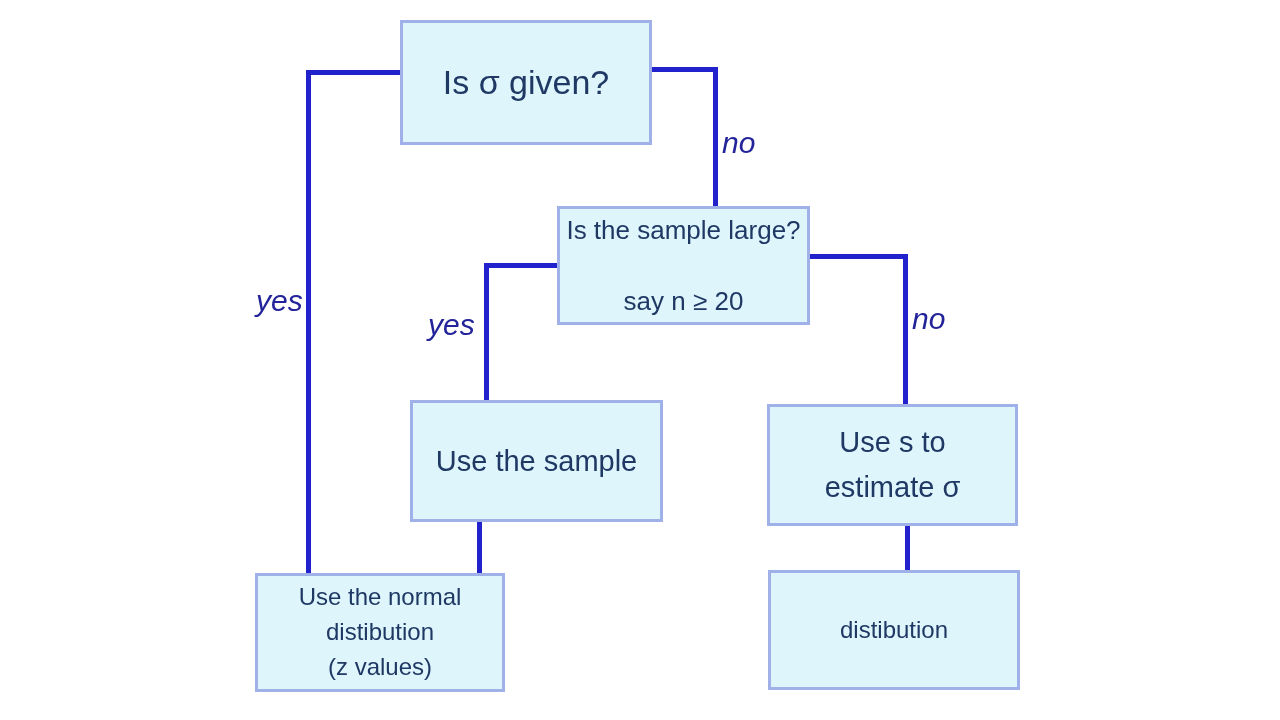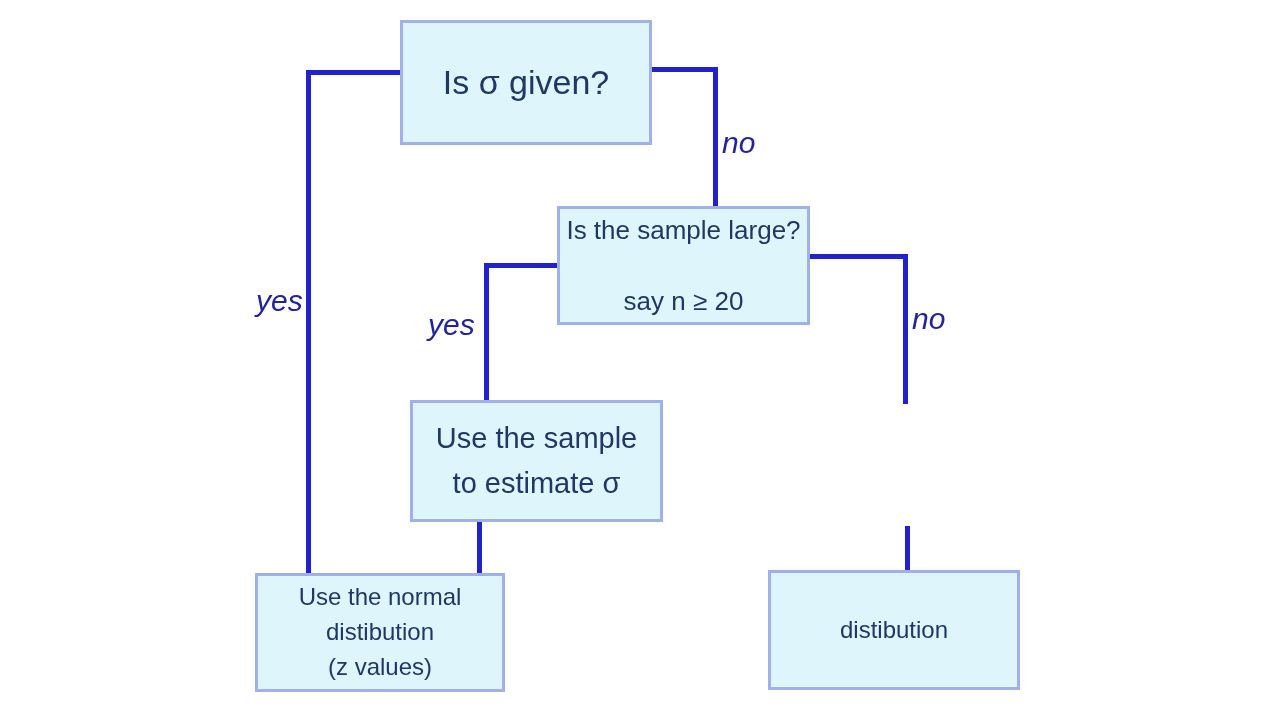--- a/index.html
+++ b/index.html
@@ -83,23 +83,26 @@
     <div class="tline">Is σ given?</div>
   </div>
 
   <div class="box" id="box-large">
     <div class="tline">Is the sample large?</div>
     <div class="tline">say n ≥  20</div>
   </div>
 
   <div class="box" id="box-sample">
     <div class="tline">Use the sample</div>
-    <div class="tline">to estimate σ</div>
   </div>
 
+  <div class="box" id="box-s">
+    <div class="tline">Use s to</div>
+    <div class="tline">estimate σ</div>
+  </div>
 
   <div class="box" id="box-normal">
     <div class="tline">Use the normal</div>
     <div class="tline">distibution</div>
     <div class="tline">(z values)</div>
   </div>
 
   <div class="box" id="box-student">
     <div class="tline">distibution</div>
   </div>

